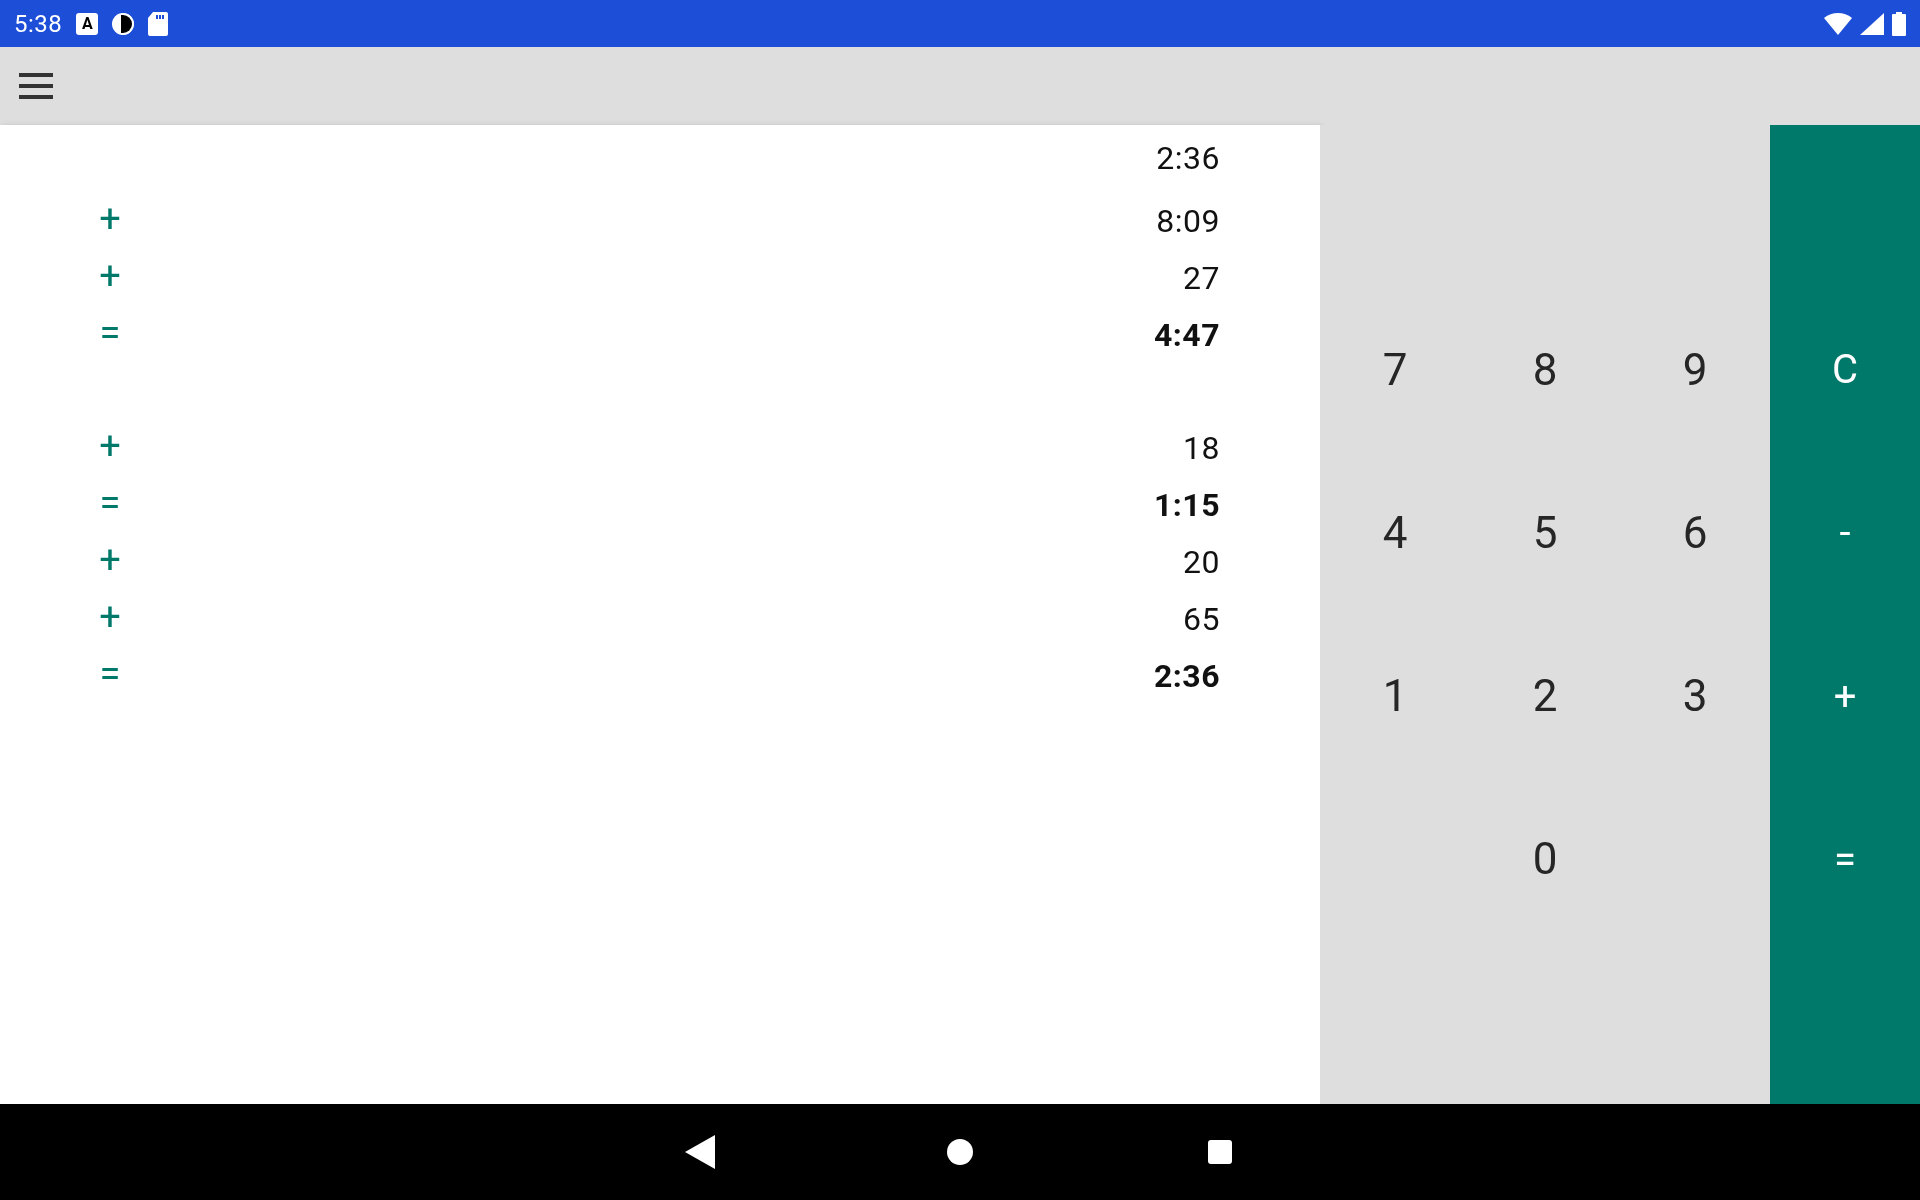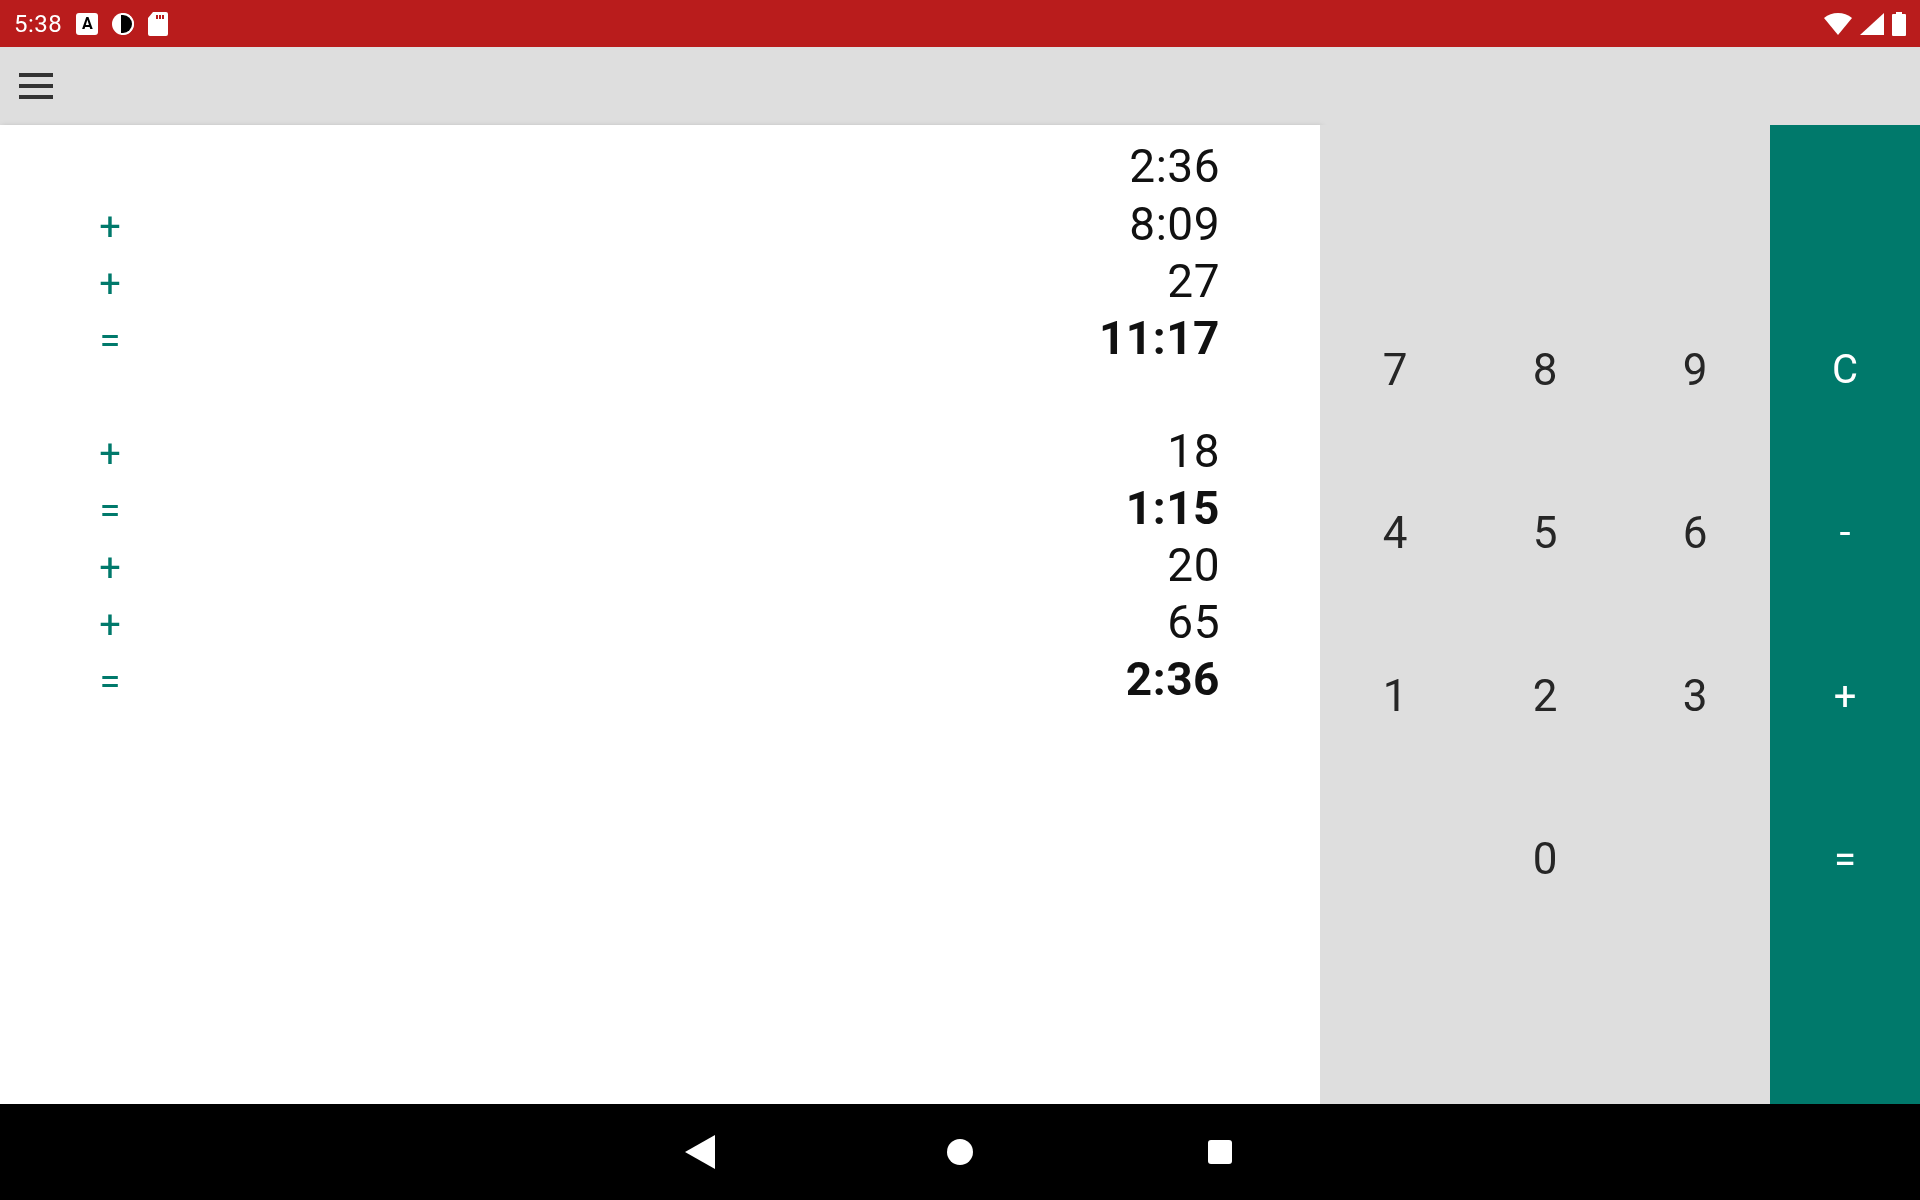--- a/index.html
+++ b/index.html
@@ -11,21 +11,21 @@
     height: 1200px;
     overflow: hidden;
     position: relative;
   }
 
   
   .status-bar {
     position: absolute;
     top: 0; left: 0; right: 0;
     height: 47px;
-    background: #b91c1c;
+    background: #1d4ed8;
     color: #fff;
     display: flex;
     align-items: center;
     padding: 0 14px;
     font-size: 24px;
     font-weight: 400;
   }
   .status-bar .left { display: flex; align-items: center; gap: 14px; }
   .status-bar .right { margin-left: auto; display: flex; align-items: center; gap: 8px; }
   .status-time { letter-spacing: 0.5px; }
@@ -96,21 +96,21 @@
   .op {
     width: 40px;
     color: #00796b;
     font-size: 38px;
     font-weight: 400;
     text-align: center;
   }
   .val {
     margin-left: auto;
     color: #111;
-    font-size: 46px;
+    font-size: 32px;
     letter-spacing: 0.5px;
   }
   .val.bold { font-weight: 700; }
   .tape-gap { height: 56px; }
 
   
   .keypad-wrap {
     flex: 1;
     display: flex;
     min-width: 0;
@@ -223,21 +223,21 @@
           <div class="tape-row">
             <span class="op">+</span>
             <span class="val">8:09</span>
           </div>
           <div class="tape-row">
             <span class="op">+</span>
             <span class="val">27</span>
           </div>
           <div class="tape-row">
             <span class="op">=</span>
-            <span class="val bold">11:17</span>
+            <span class="val bold">4:47</span>
           </div>
           <div class="tape-gap"></div>
           <div class="tape-row">
             <span class="op">+</span>
             <span class="val">18</span>
           </div>
           <div class="tape-row">
             <span class="op">=</span>
             <span class="val bold">1:15</span>
           </div>

